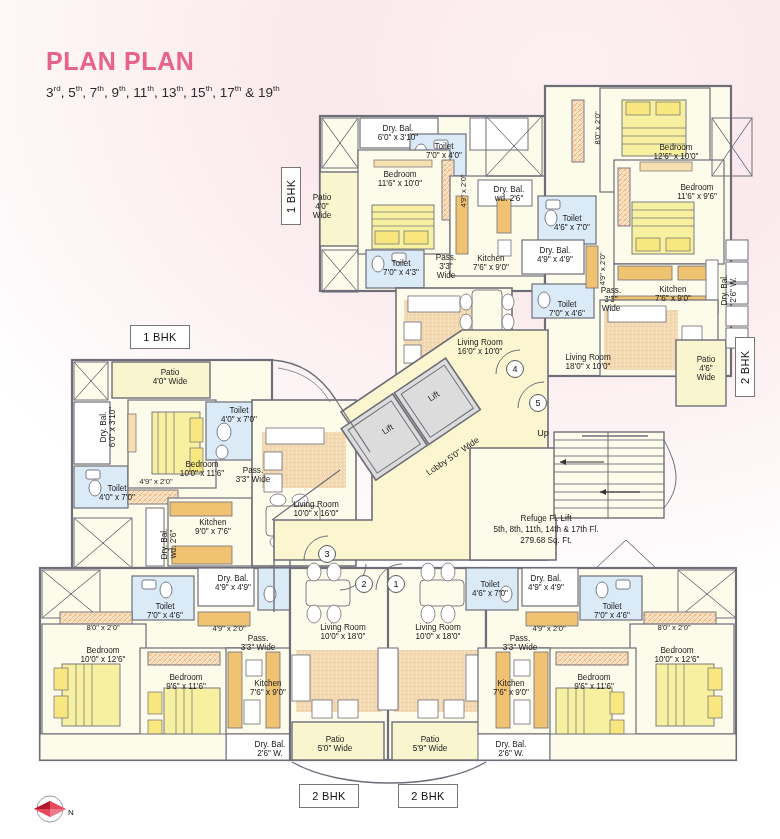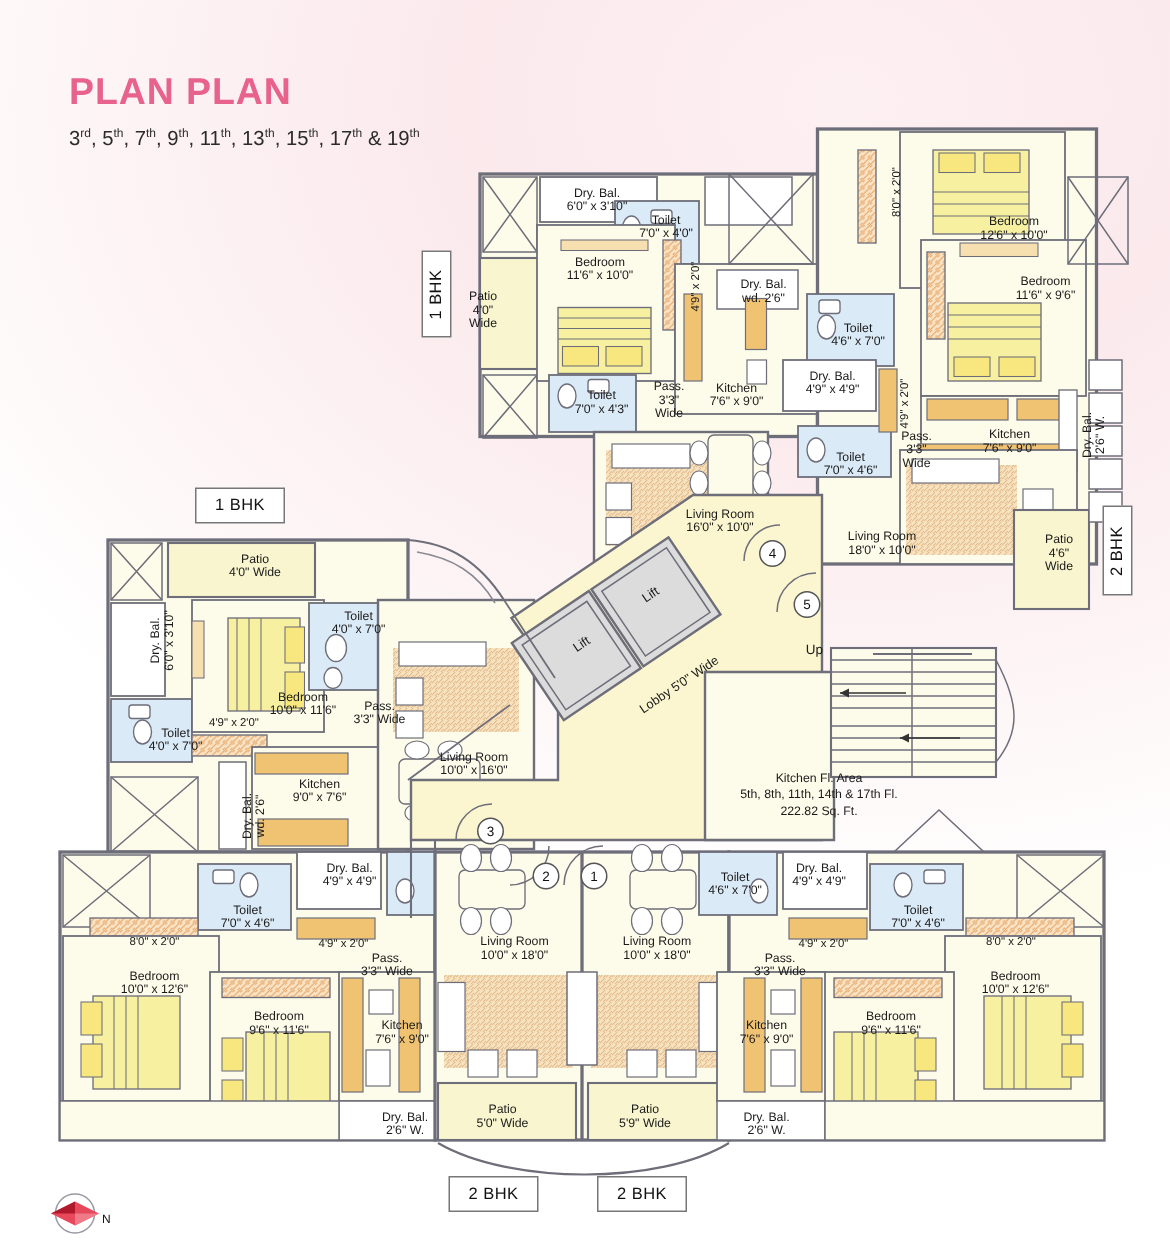--- a/index.html
+++ b/index.html
@@ -442,23 +442,23 @@
     <div class="t" style="width: 82px; font-size: 8.2px; left: 636px; top: 646px;"><span>Bedroom</span><br><span>10'0" x 12'6"</span></div>
     <div class="t" style="width: 76px; font-size: 8.2px; left: 556px; top: 673px;"><span>Bedroom</span><br><span>9'6" x 11'6"</span></div>
     <div class="t" style="width: 54px; font-size: 8.2px; left: 484px; top: 679px;"><span>Kitchen</span><br><span>7'6" x 9'0"</span></div>
     <div class="t" style="width: 50px; font-size: 8.2px; left: 486px; top: 740px;"><span>Dry. Bal.</span><br><span>2'6" W.</span></div>
   </div>
 
 <div class="t" style="left:368px;top:425px;width:40px;font-size:8.5px;transform:rotate(-34deg);">Lift</div>
 <div class="t" style="left:414px;top:392px;width:40px;font-size:8.5px;transform:rotate(-34deg);">Lift</div>
 <div class="t" style="left:398px;top:452px;width:110px;font-size:8.5px;transform:rotate(-34deg);">Lobby 5'0" Wide</div>
 <div class="t" style="left:528px;top:428px;width:30px;font-size:9px;">Up</div>
-<div class="t" style="left:466px;top:514px;width:160px;font-size:8.2px;">Kitchen Fl. Area</div>
+<div class="t" style="left:466px;top:514px;width:160px;font-size:8.2px;">Refuge Fl. Lift</div>
 <div class="t" style="left:466px;top:525px;width:160px;font-size:8.2px;">5th, 8th, 11th, 14th &amp; 17th Fl.</div>
-<div class="t" style="left:466px;top:536px;width:160px;font-size:8.2px;">222.82 Sq. Ft.</div>
+<div class="t" style="left:466px;top:536px;width:160px;font-size:8.2px;">279.68 Sq. Ft.</div>
 
 <div id="door-markers">
     <div style="position: absolute; left: 387px; top: 575px; width: 16px; height: 16px; border: 1px solid rgb(85, 85, 85); border-radius: 50%; background: rgb(255, 255, 255); color: rgb(17, 17, 17); font-size: 9px; display: flex; align-items: center; justify-content: center; font-family: &quot;Liberation Sans&quot;, sans-serif;">1</div>
     <div style="position: absolute; left: 355px; top: 575px; width: 16px; height: 16px; border: 1px solid rgb(85, 85, 85); border-radius: 50%; background: rgb(255, 255, 255); color: rgb(17, 17, 17); font-size: 9px; display: flex; align-items: center; justify-content: center; font-family: &quot;Liberation Sans&quot;, sans-serif;">2</div>
     <div style="position: absolute; left: 318px; top: 545px; width: 16px; height: 16px; border: 1px solid rgb(85, 85, 85); border-radius: 50%; background: rgb(255, 255, 255); color: rgb(17, 17, 17); font-size: 9px; display: flex; align-items: center; justify-content: center; font-family: &quot;Liberation Sans&quot;, sans-serif;">3</div>
     <div style="position: absolute; left: 506px; top: 360px; width: 16px; height: 16px; border: 1px solid rgb(85, 85, 85); border-radius: 50%; background: rgb(255, 255, 255); color: rgb(17, 17, 17); font-size: 9px; display: flex; align-items: center; justify-content: center; font-family: &quot;Liberation Sans&quot;, sans-serif;">4</div>
     <div style="position: absolute; left: 529px; top: 394px; width: 16px; height: 16px; border: 1px solid rgb(85, 85, 85); border-radius: 50%; background: rgb(255, 255, 255); color: rgb(17, 17, 17); font-size: 9px; display: flex; align-items: center; justify-content: center; font-family: &quot;Liberation Sans&quot;, sans-serif;">5</div>
   </div>
 
 <div id="bhk-tags">

